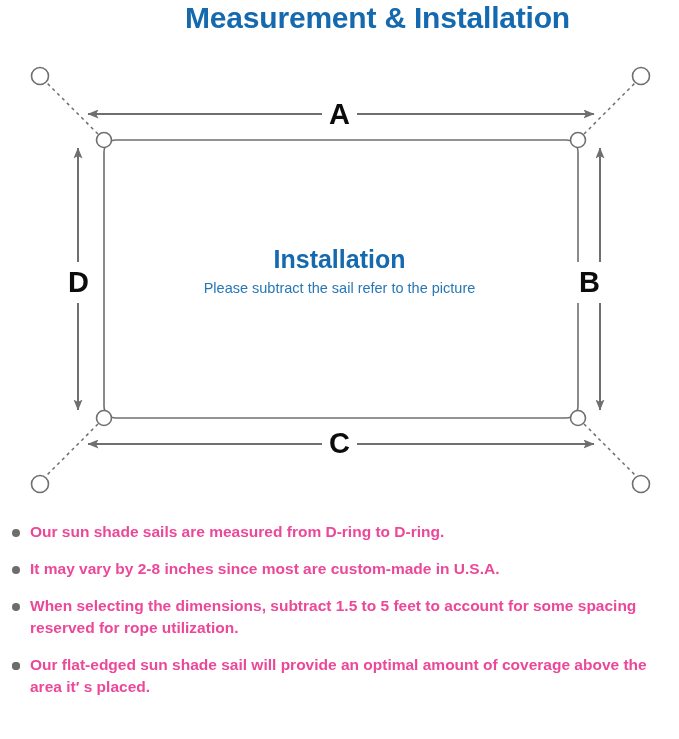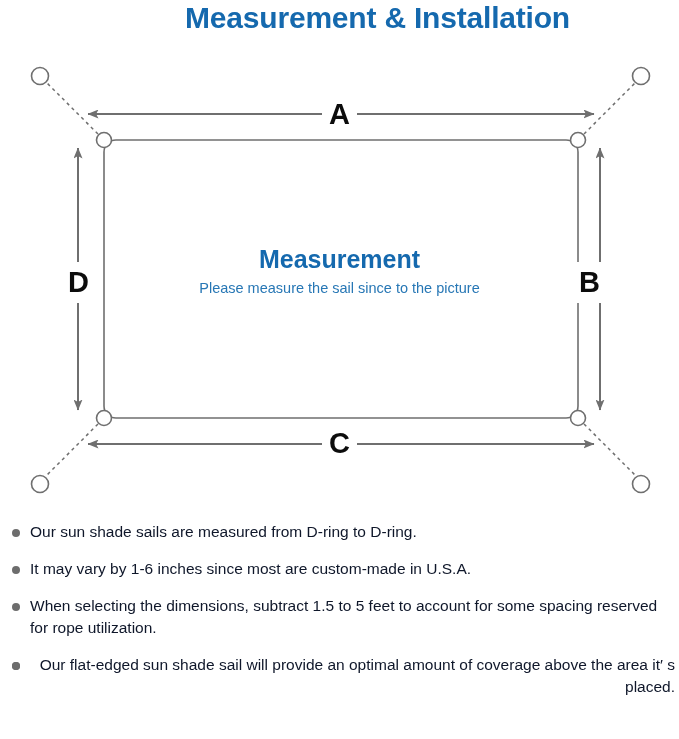--- a/index.html
+++ b/index.html
@@ -89,23 +89,24 @@
     left: 0;
     width: 679px;
   }
   .note {
     position: relative;
     padding-left: 30px;
     padding-right: 4px;
     margin-bottom: 15px;
     font-size: 15.5px;
     line-height: 22px;
-    color: #0f172a;
-  }
-  .note:last-child { margin-bottom: 0; text-align: right; }
+    color: #ec4899;
+    font-weight: bold;
+  }
+  .note:last-child { margin-bottom: 0; }
   .note-bullet {
     position: absolute;
     left: 12px;
     top: 8px;
     width: 8px;
     height: 8px;
     border-radius: 50%;
     background: #6d6d6d;
   }
 </style>
@@ -173,37 +174,37 @@
 
     <g>
       <line x1="78" y1="104" x2="78" y2="366" stroke="#6f6f6f" stroke-width="2" marker-start="url(#arrTail)" marker-end="url(#arrHead)"></line>
     </g>
 
     <g>
       <line x1="600" y1="104" x2="600" y2="366" stroke="#6f6f6f" stroke-width="2" marker-start="url(#arrTail)" marker-end="url(#arrHead)"></line>
     </g>
   </svg>
 
-  <div class="sail-label sail-label-main">Measurement</div>
-  <div class="sail-label sail-label-sub">Please measure the sail since to the picture</div>
+  <div class="sail-label sail-label-main">Installation</div>
+  <div class="sail-label sail-label-sub">Please subtract the sail refer to the picture</div>
 
   <div class="dim dim-a">A</div>
   <div class="dim dim-b">B</div>
   <div class="dim dim-c">C</div>
   <div class="dim dim-d">D</div>
 </div>
 
 <div class="notes">
   <div class="note">
     <span class="note-bullet"></span>
     <span>Our sun shade sails are measured from D-ring to D-ring.</span>
   </div>
   <div class="note">
     <span class="note-bullet"></span>
-    <span>It may vary by 1-6 inches since most are custom-made in U.S.A.</span>
+    <span>It may vary by 2-8 inches since most are custom-made in U.S.A.</span>
   </div>
   <div class="note">
     <span class="note-bullet"></span>
     <span>When selecting the dimensions, subtract 1.5 to 5 feet to account for some spacing reserved for rope utilization.</span>
   </div>
   <div class="note">
     <span class="note-bullet"></span>
   </div>
   <div class="note">
     <span class="note-bullet"></span>

